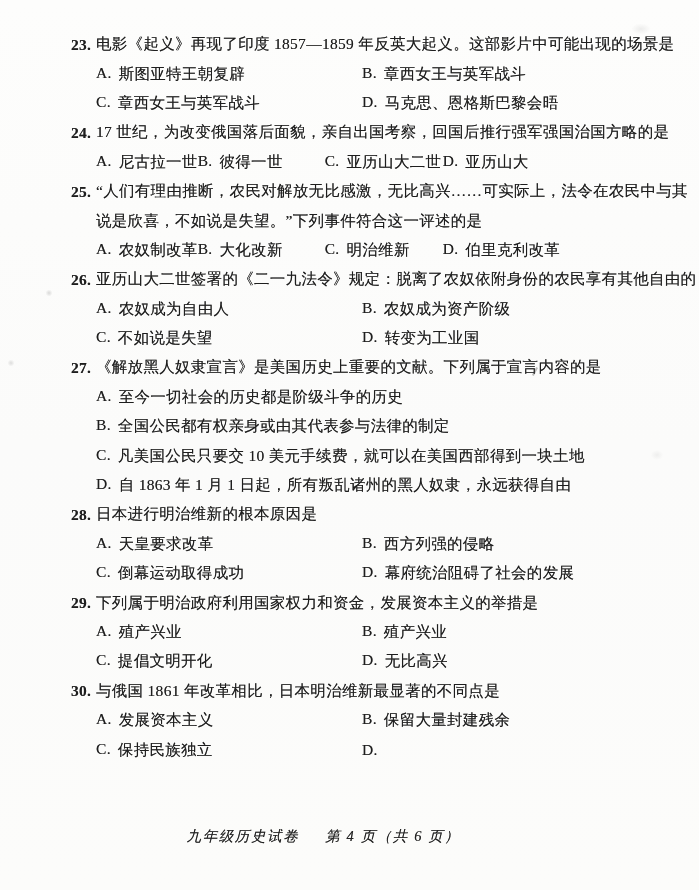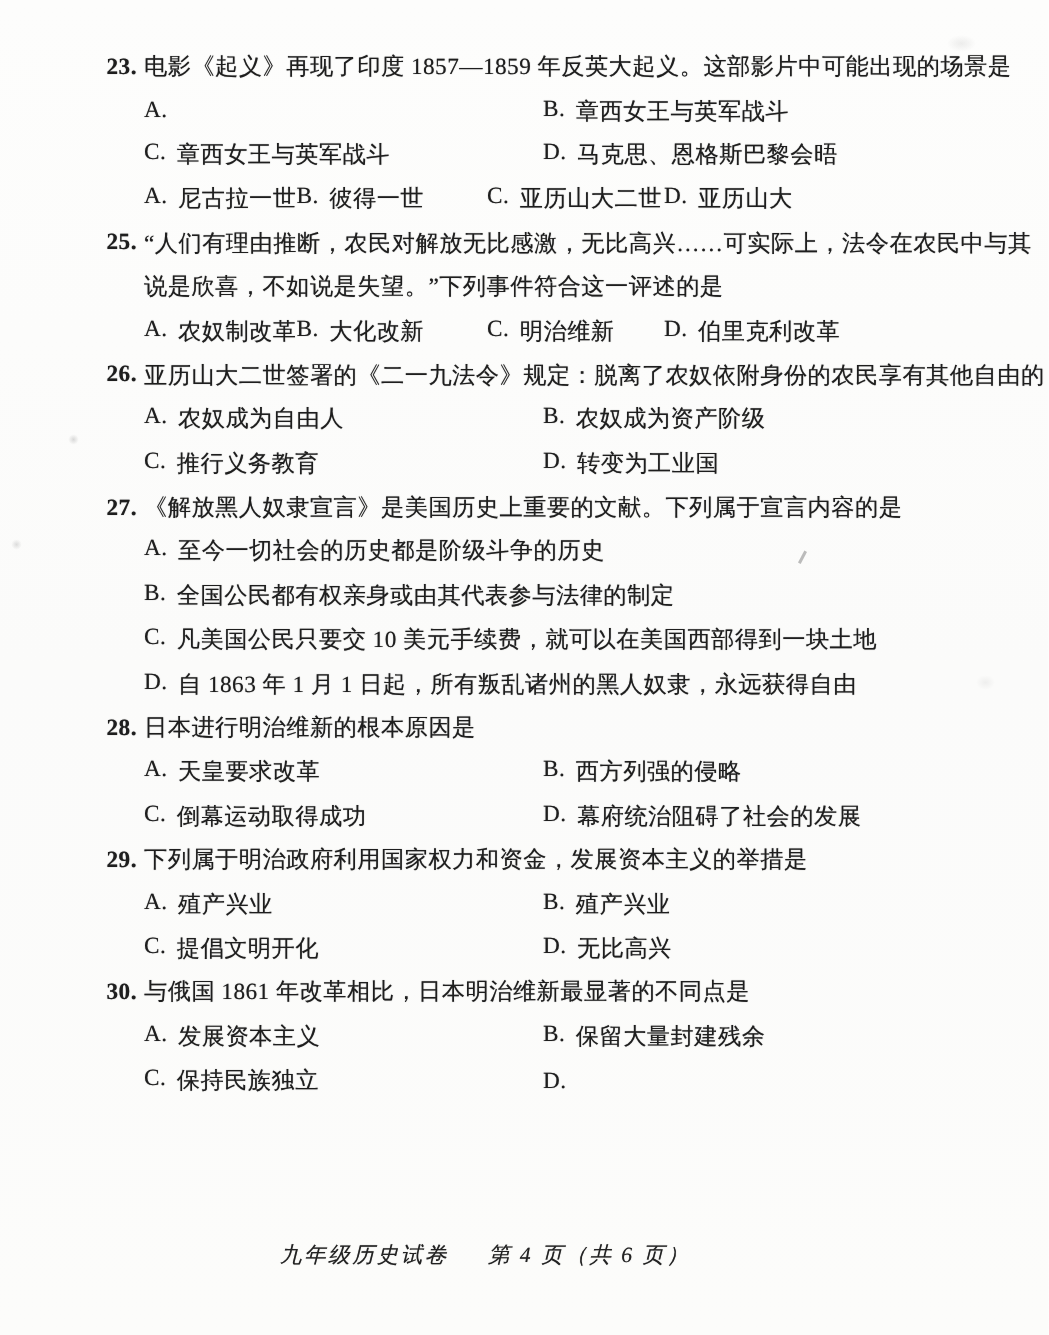--- a/index.html
+++ b/index.html
@@ -76,39 +76,44 @@
   <div class="content">
 
     <div>
       <div class="row">
         <span class="q-num">23.</span>
         <span>电影《起义》再现了印度 1857—1859 年反英大起义。这部影片中可能出现的场景是</span>
       </div>
       <div class="row opts-2 indent">
         <span class="opt col-left">
           <span class="opt-label">A.</span>
+          <span class="opt-text">斯图亚特王朝复辟</span>
         </span>
         <span class="opt">
           <span class="opt-label">B.</span>
           <span class="opt-text">章西女王与英军战斗</span>
         </span>
       </div>
       <div class="row opts-2 indent">
         <span class="opt col-left">
           <span class="opt-label">C.</span>
           <span class="opt-text">章西女王与英军战斗</span>
         </span>
         <span class="opt">
           <span class="opt-label">D.</span>
           <span class="opt-text">马克思、恩格斯巴黎会晤</span>
         </span>
       </div>
     </div>
 
     <div>
+      <div class="row">
+        <span class="q-num">24.</span>
+        <span>17 世纪，为改变俄国落后面貌，亲自出国考察，回国后推行强军强国治国方略的是</span>
+      </div>
       <div class="row opts-4 indent">
         <span class="opt w-a">
           <span class="opt-label">A.</span>
           <span class="opt-text">尼古拉一世</span>
         </span>
         <span class="opt w-b">
           <span class="opt-label">B.</span>
           <span class="opt-text">彼得一世</span>
         </span>
         <span class="opt w-c">
@@ -161,21 +166,21 @@
           <span class="opt-text">农奴成为自由人</span>
         </span>
         <span class="opt">
           <span class="opt-label">B.</span>
           <span class="opt-text">农奴成为资产阶级</span>
         </span>
       </div>
       <div class="row opts-2 indent">
         <span class="opt col-left">
           <span class="opt-label">C.</span>
-          <span class="opt-text">推行义务教育</span>
+          <span class="opt-text">不如说是失望</span>
         </span>
         <span class="opt">
           <span class="opt-label">D.</span>
           <span class="opt-text">转变为工业国</span>
         </span>
       </div>
     </div>
 
     <div>
       <div class="row">

